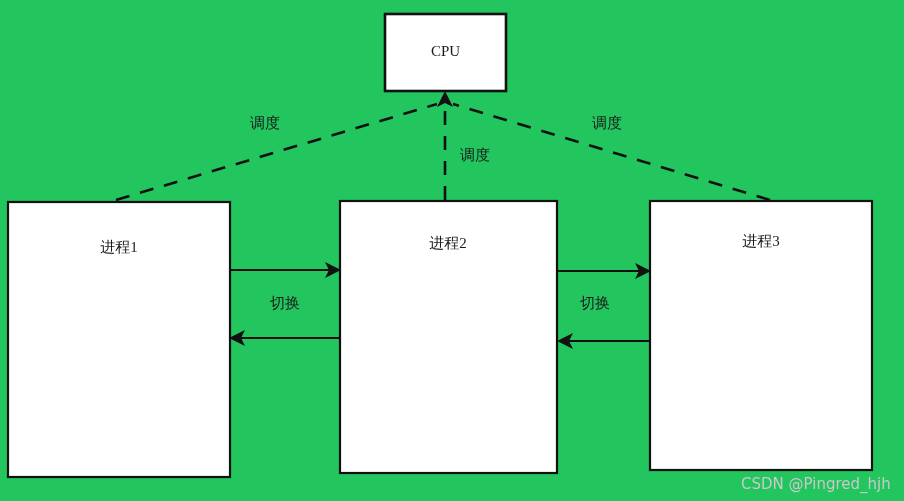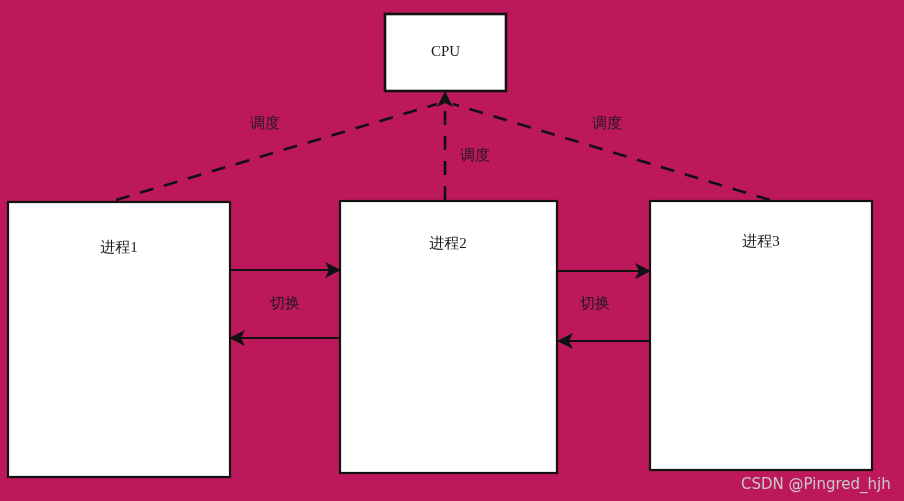--- a/index.html
+++ b/index.html
@@ -7,21 +7,21 @@
     padding: 0;
     background: #ffffff;
   }
   body {
     font-family: "Liberation Serif", "DejaVu Serif", serif;
   }
   #canvas {
     position: relative;
     width: 904px;
     height: 501px;
-    background: #be185d;
+    background: #22c55e;
     overflow: hidden;
   }
   #diagram-svg {
     position: absolute;
     left: 0;
     top: 0;
     width: 904px;
     height: 501px;
   }
   .box-label {

